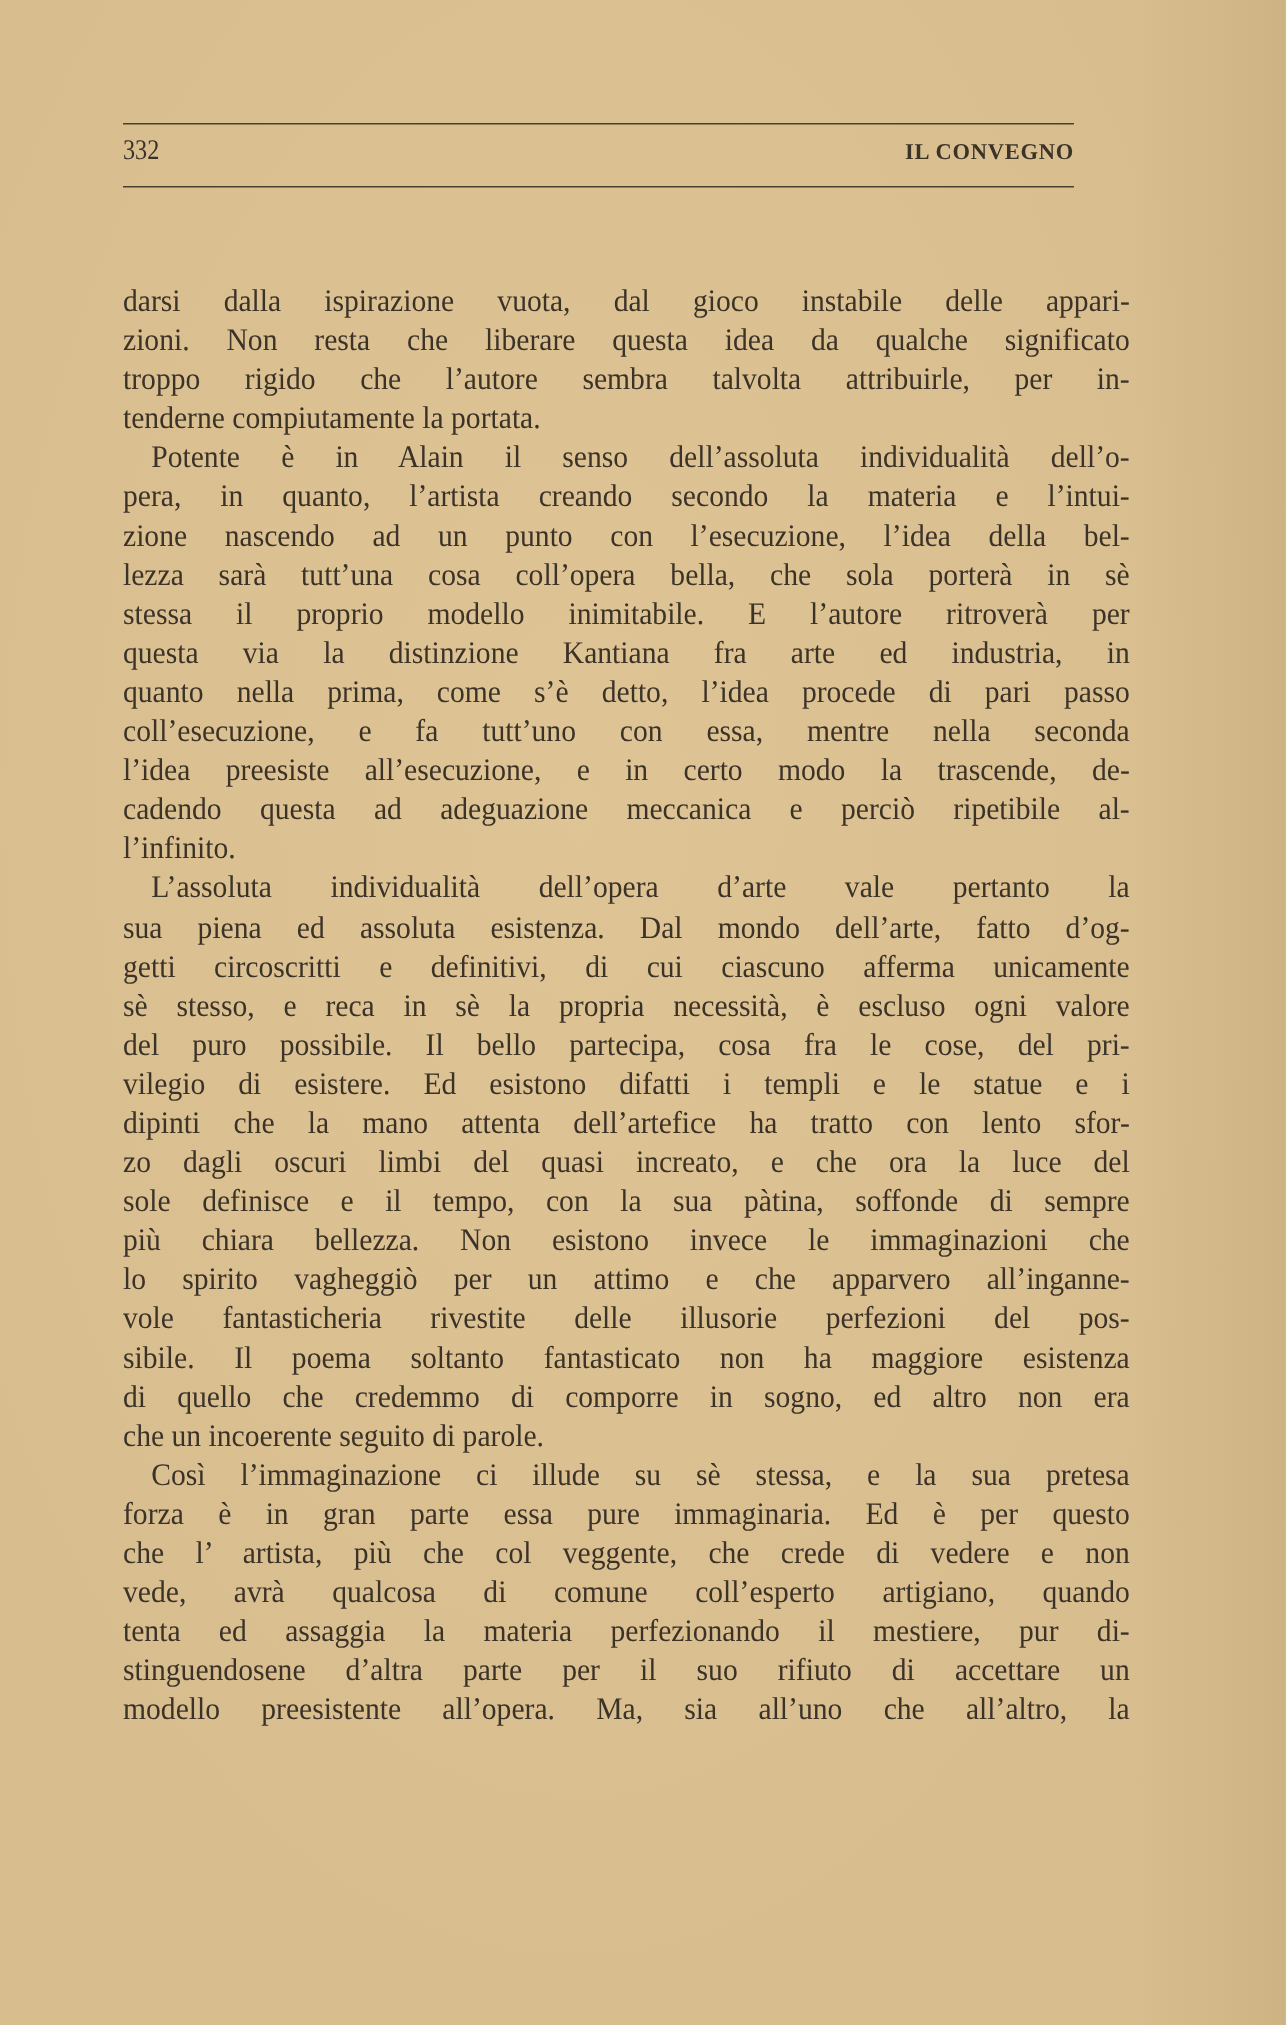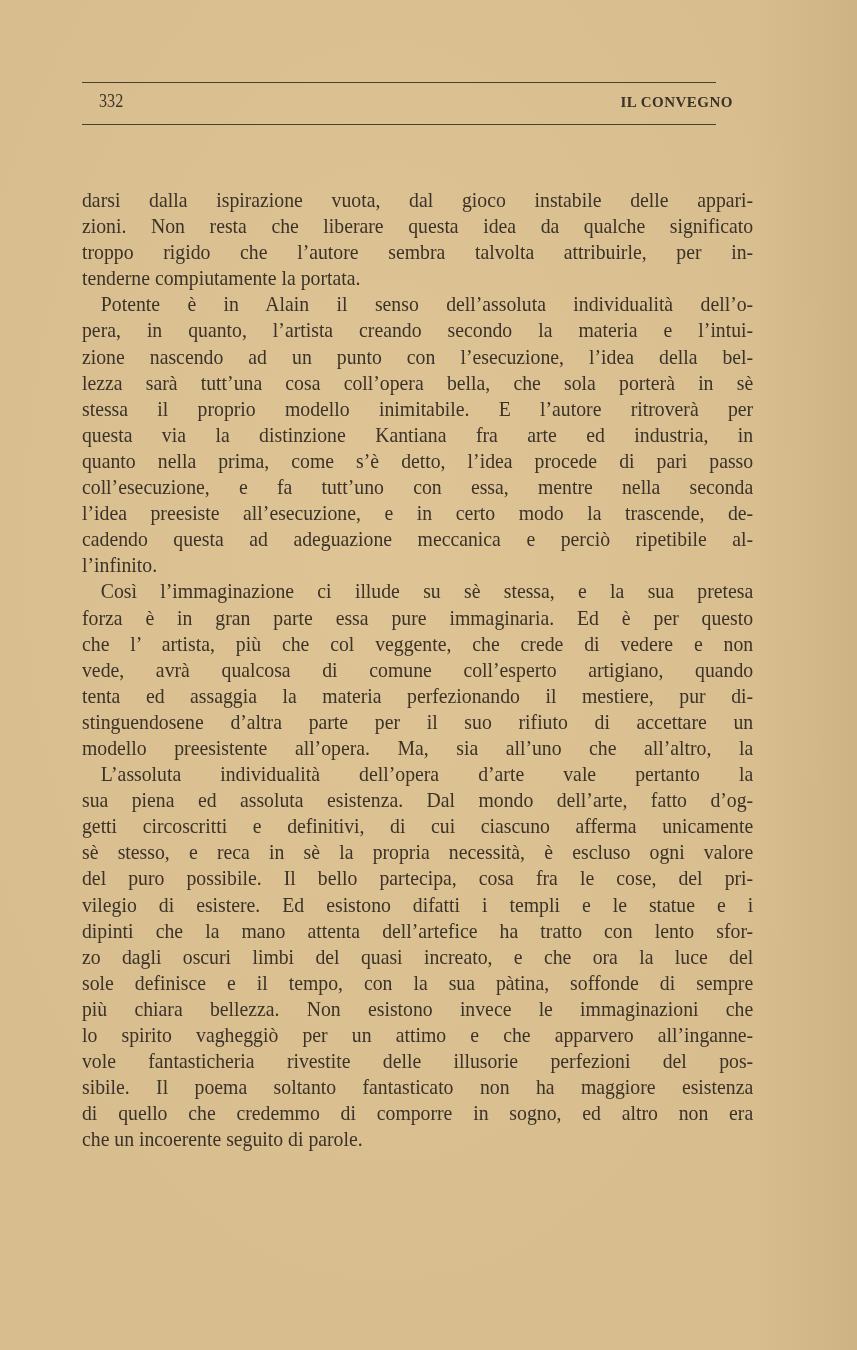--- a/index.html
+++ b/index.html
@@ -30,21 +30,21 @@
       left: 82px;
       width: 634px;
       height: 0;
       border-top: 1.5px solid #4a3f33;
     }
     .rule.top { top: 82px; }
     .rule.bottom { top: 124px; }
     .running-head {
       position: absolute;
       top: 90px;
-      left: 99px;
+      left: 82px;
       width: 634px;
       height: 24px;
       text-decoration: underline;
     }
     .page-number {
       position: absolute;
       left: 0;
       top: 0;
       font-size: 19px;
       transform: scaleX(0.85);
@@ -109,39 +109,39 @@
       <span class="line">lezza sarà tutt’una cosa coll’opera bella, che sola porterà in sè</span>
       <span class="line">stessa il proprio modello inimitabile. E l’autore ritroverà per</span>
       <span class="line">questa via la distinzione Kantiana fra arte ed industria, in</span>
       <span class="line">quanto nella prima, come s’è detto, l’idea procede di pari passo</span>
       <span class="line">coll’esecuzione, e fa tutt’uno con essa, mentre nella seconda</span>
       <span class="line">l’idea preesiste all’esecuzione, e in certo modo la trascende, de-</span>
       <span class="line">cadendo questa ad adeguazione meccanica e perciò ripetibile al-</span>
       <span class="line last">l’infinito.</span>
     </div>
     <div>
-      <span class="line indent">Così l’immaginazione ci illude su sè stessa, e la sua pretesa</span>
-      <span class="line">forza è in gran parte essa pure immaginaria. Ed è per questo</span>
-      <span class="line">che l’ artista, più che col veggente, che crede di vedere e non</span>
-      <span class="line">vede, avrà qualcosa di comune coll’esperto artigiano, quando</span>
-      <span class="line">tenta ed assaggia la materia perfezionando il mestiere, pur di-</span>
-      <span class="line">stinguendosene d’altra parte per il suo rifiuto di accettare un</span>
-      <span class="line">modello preesistente all’opera. Ma, sia all’uno che all’altro, la</span>
-    </div>
-    <div>
       <span class="line indent">L’assoluta individualità dell’opera d’arte vale pertanto la</span>
       <span class="line">sua piena ed assoluta esistenza. Dal mondo dell’arte, fatto d’og-</span>
       <span class="line">getti circoscritti e definitivi, di cui ciascuno afferma unicamente</span>
       <span class="line">sè stesso, e reca in sè la propria necessità, è escluso ogni valore</span>
       <span class="line">del puro possibile. Il bello partecipa, cosa fra le cose, del pri-</span>
       <span class="line">vilegio di esistere. Ed esistono difatti i templi e le statue e i</span>
       <span class="line">dipinti che la mano attenta dell’artefice ha tratto con lento sfor-</span>
       <span class="line">zo dagli oscuri limbi del quasi increato, e che ora la luce del</span>
       <span class="line">sole definisce e il tempo, con la sua pàtina, soffonde di sempre</span>
       <span class="line">più chiara bellezza. Non esistono invece le immaginazioni che</span>
       <span class="line">lo spirito vagheggiò per un attimo e che apparvero all’inganne-</span>
       <span class="line">vole fantasticheria rivestite delle illusorie perfezioni del pos-</span>
       <span class="line">sibile. Il poema soltanto fantasticato non ha maggiore esistenza</span>
       <span class="line">di quello che credemmo di comporre in sogno, ed altro non era</span>
       <span class="line last">che un incoerente seguito di parole.</span>
     </div>
+    <div>
+      <span class="line indent">Così l’immaginazione ci illude su sè stessa, e la sua pretesa</span>
+      <span class="line">forza è in gran parte essa pure immaginaria. Ed è per questo</span>
+      <span class="line">che l’ artista, più che col veggente, che crede di vedere e non</span>
+      <span class="line">vede, avrà qualcosa di comune coll’esperto artigiano, quando</span>
+      <span class="line">tenta ed assaggia la materia perfezionando il mestiere, pur di-</span>
+      <span class="line">stinguendosene d’altra parte per il suo rifiuto di accettare un</span>
+      <span class="line">modello preesistente all’opera. Ma, sia all’uno che all’altro, la</span>
+    </div>
   </div>
 </div>
 
 </body></html>

